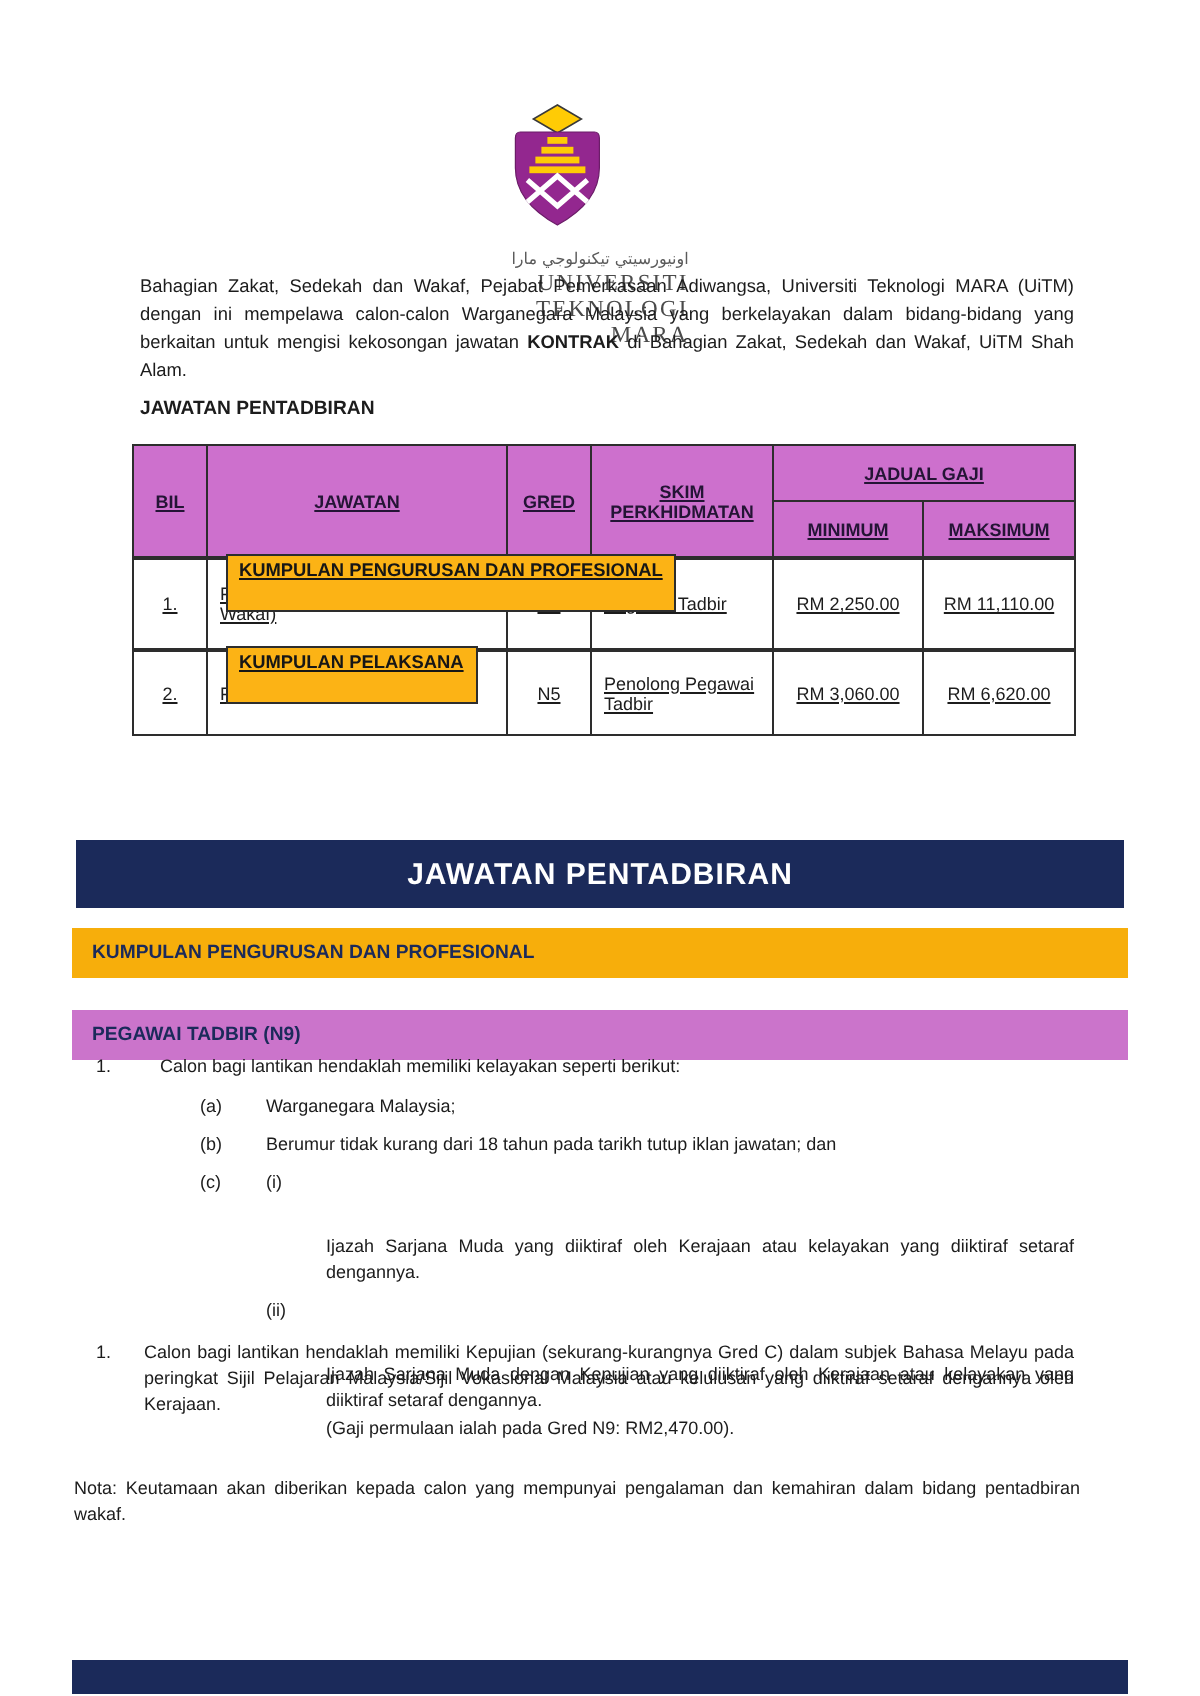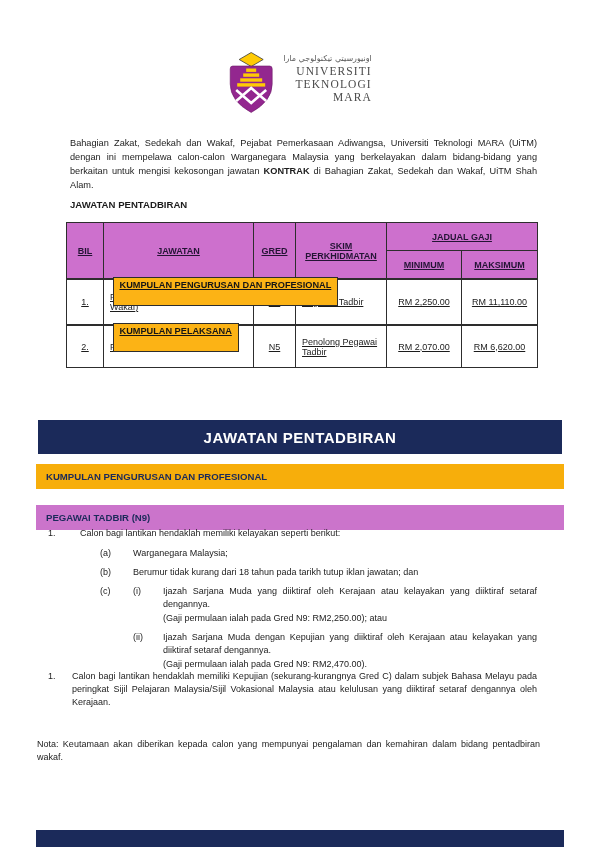--- a/index.html
+++ b/index.html
@@ -3,21 +3,21 @@
 <meta charset="utf-8">
 <style>
   html,body { margin:0; padding:0; background:#e8e8e8; }
   .page {
     position:relative; width:600px; height:848px; margin:0 auto;
     background:#ffffff; overflow:hidden;
     font-family:"Liberation Sans", sans-serif; color:#1c1c1c;
   }
   
   .logo { position:absolute; top:52px; left:50%; transform:translateX(-50%);
-          display:flex; gap:9px; align-items:flex-start; }
+          display:flex; gap:9px; align-items:flex-start;flex-direction:column; }
   .logo svg { display:block; }
   .logo-text { padding-top:2px; }
   .jawi { font-family:"DejaVu Sans", sans-serif; font-size:8px; color:#5a5a5a;
           direction:rtl; text-align:left; line-height:9px; white-space:nowrap; }
   .wordmark { font-family:"Liberation Serif", serif; font-size:11.5px;
               letter-spacing:1.1px; color:#4a4a4a; line-height:13px; margin-top:2px;text-align:right; }
   
   .intro { position:absolute; left:70px; top:136px; width:467px; margin:0;
            font-size:9.2px; line-height:14px; text-align:justify; }
   .intro b { font-weight:bold; }
@@ -49,21 +49,21 @@
   .req-list { position:absolute; left:48px; top:527px; width:489px;
               font-size:9px; line-height:13px; }
   .req-item { display:flex; margin-bottom:7px; }
   .req-item .num { width:32px; flex:none; }
   .req-item .body { flex:1; text-align:justify; }
   .sub { margin-left:52px; margin-bottom:6px; display:flex; }
   .sub .lbl { width:33px; flex:none; }
   .sub .stext { flex:1; }
   .roman-row { display:flex; margin-bottom:6px; }
   .roman-row .rlbl { width:30px; flex:none; }
-  .roman-row .rbody { flex:1; }
+  .roman-row .rbody { flex:1;margin-top:32px; }
   .roman-row .rtext { text-align:justify; }
   .roman-row .note { margin-top:1px; }
   
   .bahasa { position:absolute; left:37px; top:670px; width:500px;
             font-size:9px; line-height:13px; }
   .sec-heading { font-weight:bold; font-size:9.4px; margin-bottom:7px; }
   .bahasa .req-item { margin-left:11px; }
   .bahasa .req-item .num { width:24px; }
   
   .nota { position:absolute; left:37px; top:738px; width:503px; margin:0;
@@ -134,21 +134,21 @@
       <td class="c">RM 11,110.00</td>
     </tr>
     <tr class="band">
       <td colspan="6">KUMPULAN PELAKSANA</td>
     </tr>
     <tr class="data data2">
       <td class="c">2.</td>
       <td class="l">Pegawai Eksekutif</td>
       <td class="c">N5</td>
       <td class="l">Penolong Pegawai Tadbir</td>
-      <td class="c">RM 2,070.00</td>
+      <td class="c">RM 3,060.00</td>
       <td class="c">RM 6,620.00</td>
     </tr>
   </tbody>
     </table>
 
   <div class="banner">JAWATAN PENTADBIRAN</div>
 
   <div class="band band-yellow">KUMPULAN PENGURUSAN DAN PROFESIONAL</div>
   <div class="band band-pink">PEGAWAI TADBIR (N9)</div>
 
@@ -165,21 +165,20 @@
       <span class="lbl">(b)</span>
       <span class="stext">Berumur tidak kurang dari 18 tahun pada tarikh tutup iklan jawatan; dan</span>
     </div>
     <div class="sub">
       <span class="lbl">(c)</span>
       <div class="stext">
         <div class="roman-row">
           <span class="rlbl">(i)</span>
           <div class="rbody">
             <div class="rtext">Ijazah Sarjana Muda yang diiktiraf oleh Kerajaan atau kelayakan yang diiktiraf setaraf dengannya.</div>
-            <div class="note">(Gaji permulaan ialah pada Gred N9: RM2,250.00); atau</div>
           </div>
         </div>
         <div class="roman-row">
           <span class="rlbl">(ii)</span>
           <div class="rbody">
             <div class="rtext">Ijazah Sarjana Muda dengan Kepujian yang diiktiraf oleh Kerajaan atau kelayakan yang diiktiraf setaraf dengannya.</div>
             <div class="note">(Gaji permulaan ialah pada Gred N9: RM2,470.00).</div>
           </div>
         </div>
       </div>

